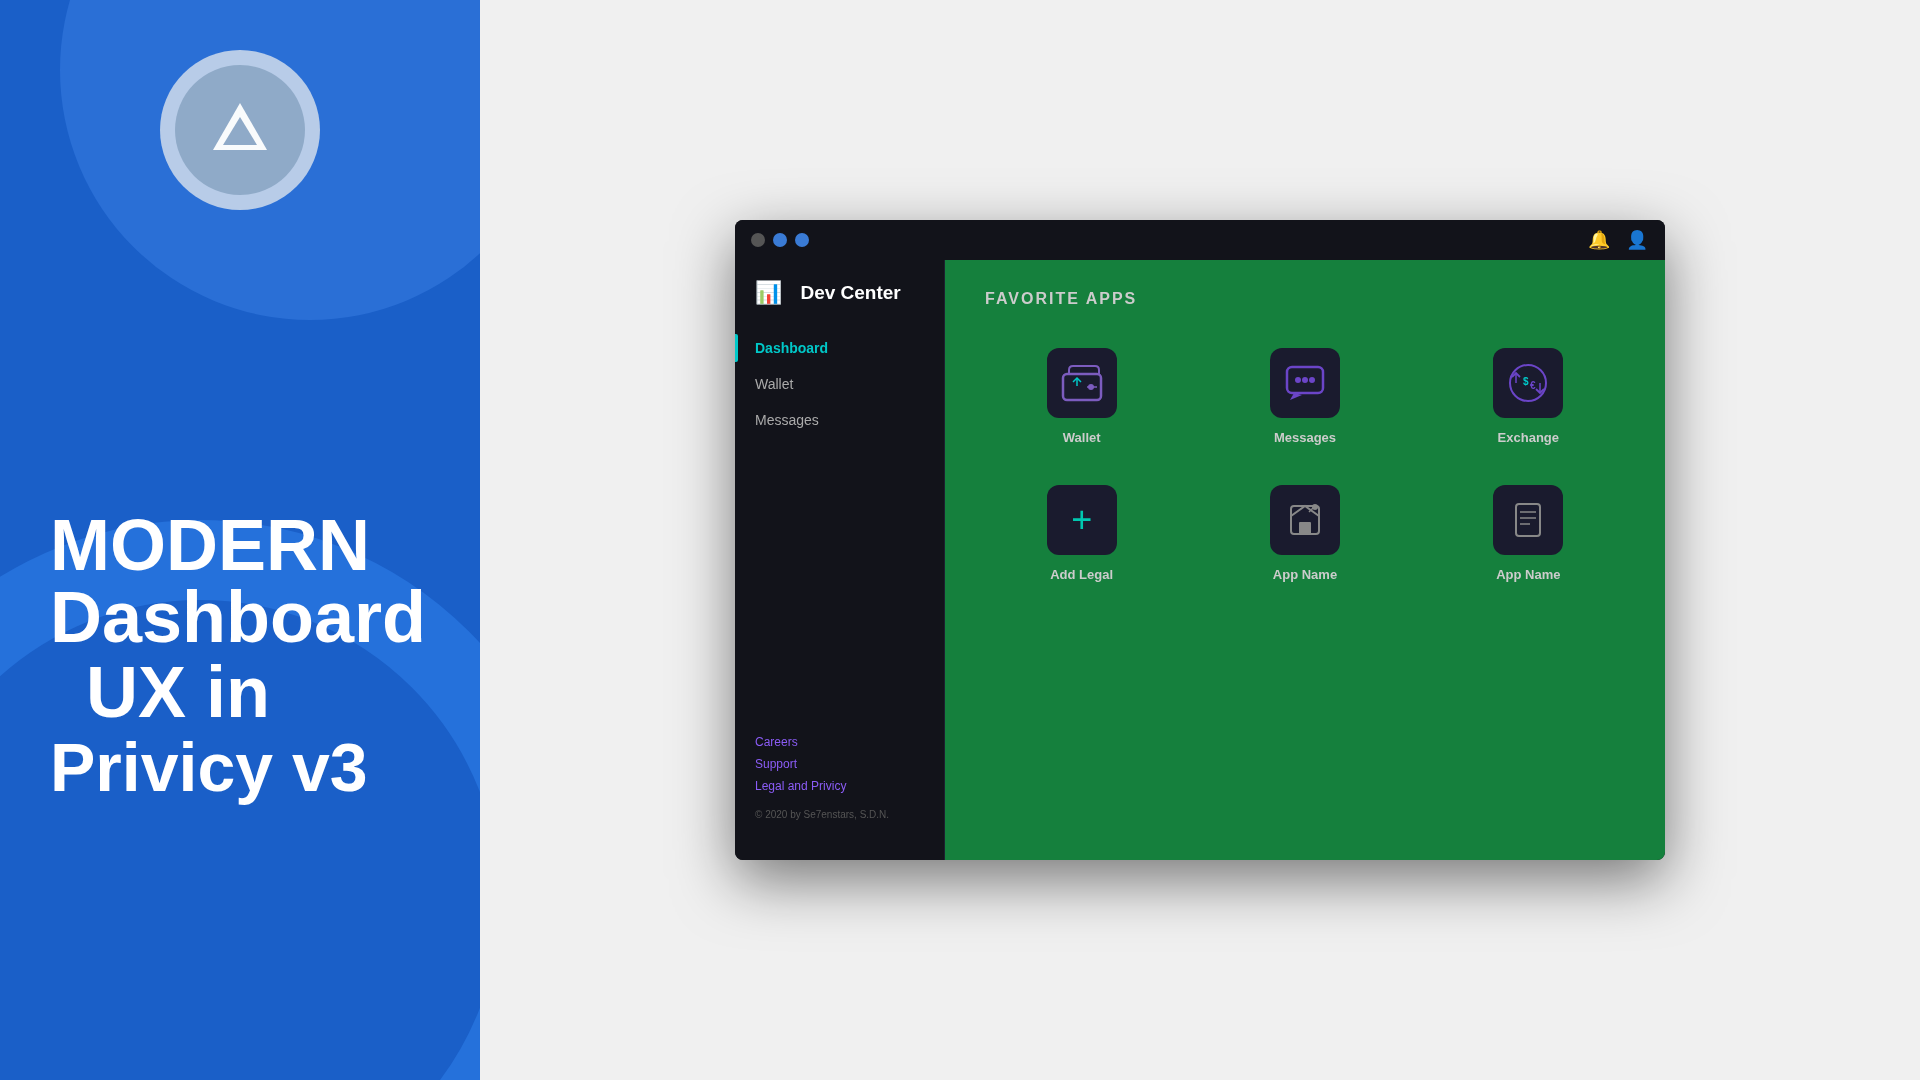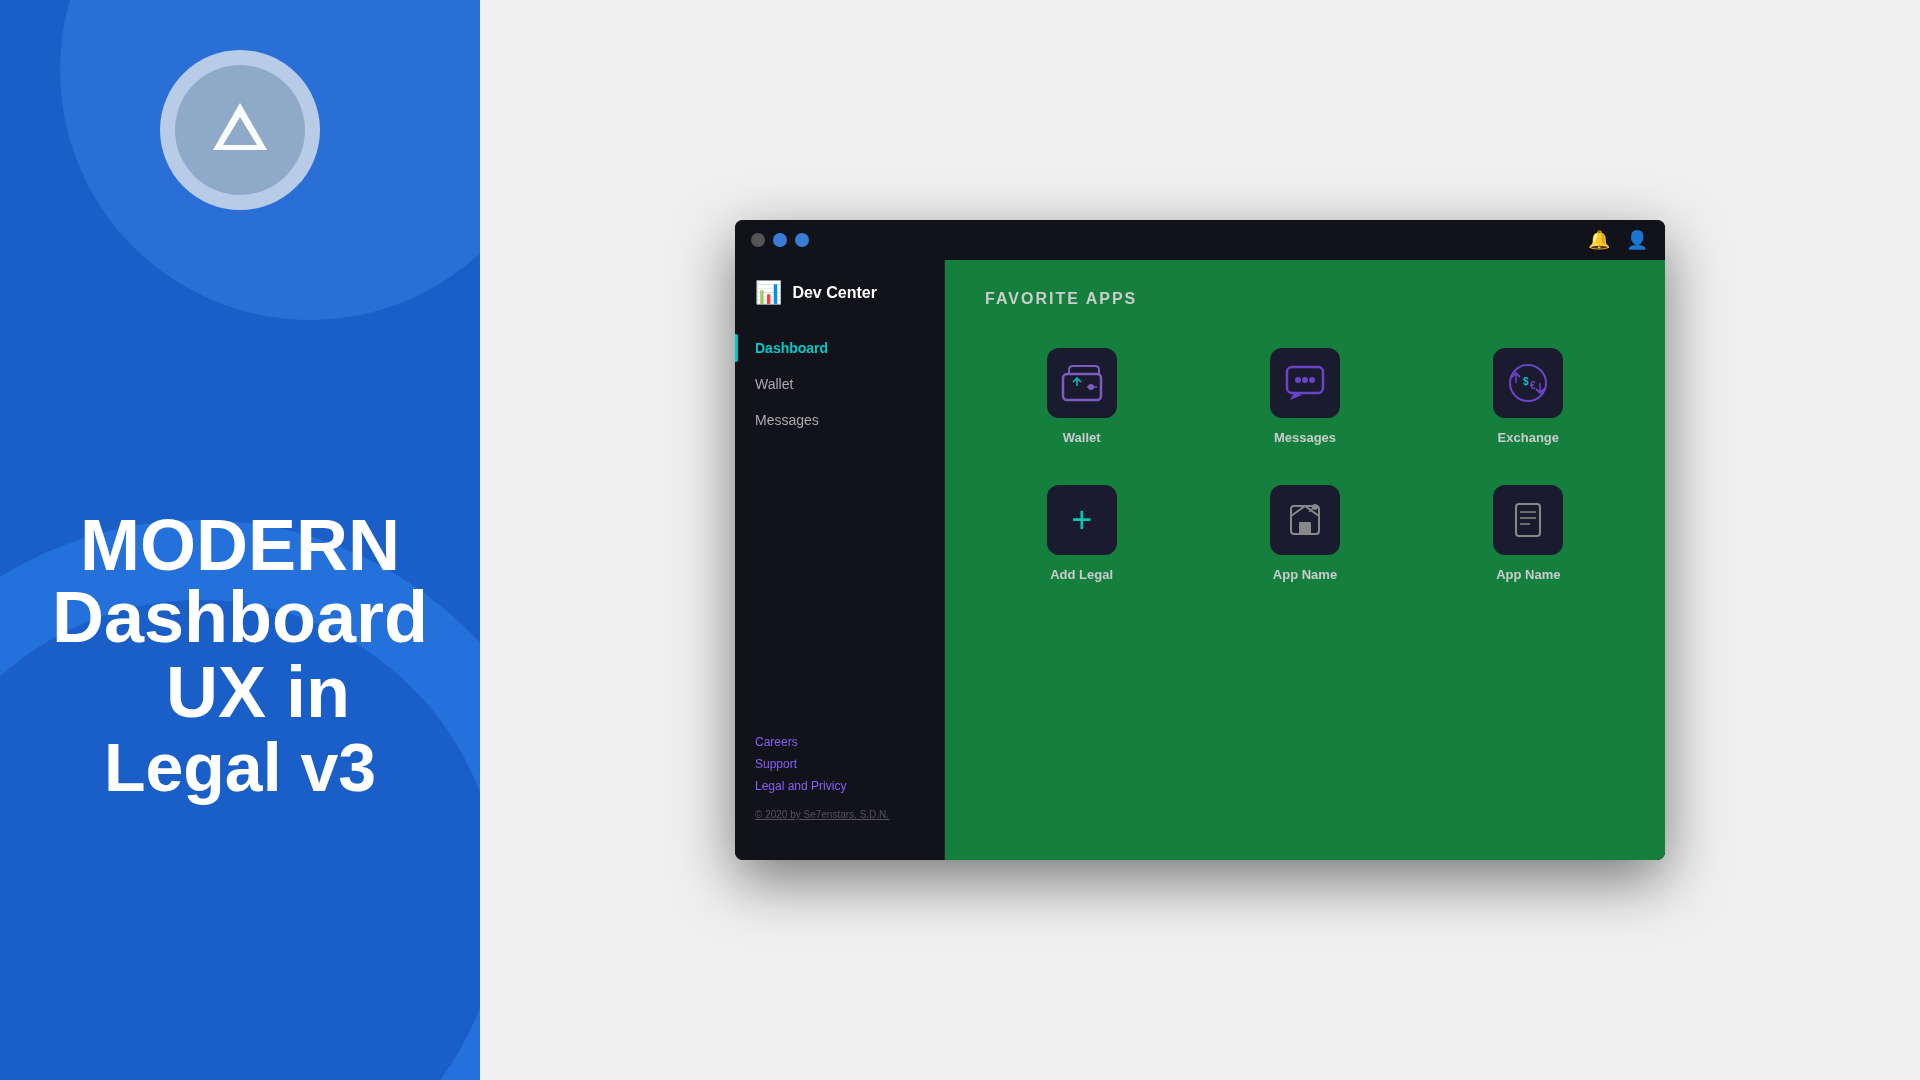--- a/index.html
+++ b/index.html
@@ -17,21 +17,20 @@
       width: 480px;
       height: 1080px;
       background: #1a5fc8;
       position: relative;
       flex-shrink: 0;
       display: flex;
       flex-direction: column;
       justify-content: center;
       padding: 92px 50px;
       overflow: hidden;
-      text-align: center;
     }
 
     .left-panel::before {
       content: '';
       position: absolute;
       top: -180px;
       right: -80px;
       width: 500px;
       height: 500px;
       background: #2a6fd6;
@@ -200,22 +199,23 @@
       padding: 0 20px 24px 20px;
     }
 
     .brand-icon {
       color: #00c878;
       font-size: 22px;
     }
 
     .brand-name {
       color: white;
-      font-size: 16px;
+      font-size: 19px;
       font-weight: 600;
+      margin-left: 8px;
     }
 
     .sidebar-nav {
       flex: 1;
       padding: 0 0;
     }
 
     .nav-item {
       padding: 10px 20px;
       color: #aaa;
@@ -249,21 +249,20 @@
       color: #8b5cf6;
       font-size: 12px;
       padding: 4px 0;
       cursor: pointer;
     }
 
     .copyright {
       color: #555;
       font-size: 10px;
       margin-top: 12px;
-      text-decoration: underline;
     }
 
     
     .main-area {
       flex: 1;
       background: #15803d;
       padding: 30px 40px;
       overflow-y: auto;
     }
 
@@ -333,21 +332,21 @@
           <polygon points="35,22 52,50 18,50" fill="#8faac8"></polygon>
         </svg>
       </div>
     </div>
   </div>
 
   <div class="promo-text">
     <span class="modern">MODERN</span>
     <span class="dashboard">Dashboard</span>
     <span class="ux-in">UX in</span>
-    <span class="autoit">Legal v3</span>
+    <span class="autoit">Privicy v3</span>
   </div>
 </div>
 
 <div class="right-panel">
 
   <div class="app-window">
 
     <div class="title-bar">
       <div class="title-bar-controls">
         <div class="ctrl-btn ctrl-back"></div>

